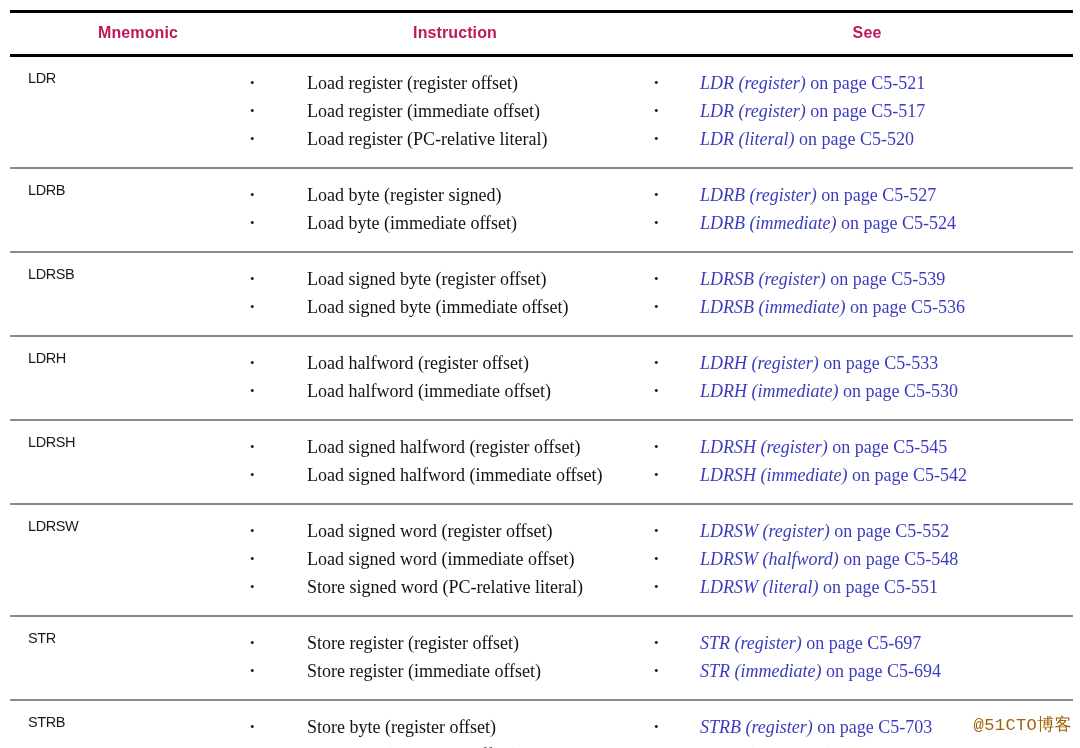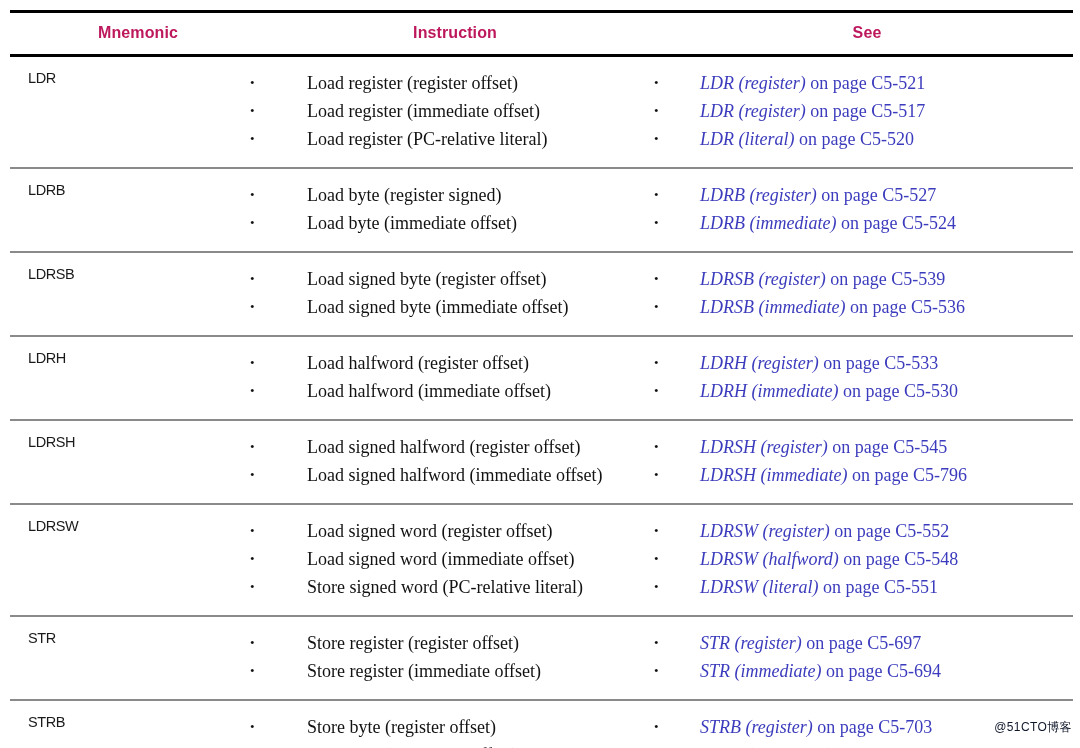--- a/index.html
+++ b/index.html
@@ -129,23 +129,23 @@
   td.cell-see .ref-tail {
     font-style: normal;
     color: #3b3bbd;
   }
 
   
   .watermark {
     position: absolute;
     right: 8px;
     bottom: 12px;
-    font-family: Liberation Sans, sans-serif;
-    font-size: 12px;
-    color: #0f172a;
+    font-family: Liberation Mono, monospace;
+    font-size: 17px;
+    color: #a16207;
     letter-spacing: 0.4px;
     user-select: none;
   }
 </style>
 </head>
 <body>
 
 <div class="page">
 
   <table class="iset">
@@ -228,21 +228,21 @@
           <td class="cell-mnemonic">LDRSH</td>
           <td class="cell-instruction">
             <ul class="bl">
               <li>Load signed halfword (register offset)</li>
               <li>Load signed halfword (immediate offset)</li>
             </ul>
           </td>
           <td class="cell-see">
             <ul class="bl">
               <li><span class="ref-title">LDRSH (register)</span><span class="ref-tail"> on page C5-545</span></li>
-              <li><span class="ref-title">LDRSH (immediate)</span><span class="ref-tail"> on page C5-796</span></li>
+              <li><span class="ref-title">LDRSH (immediate)</span><span class="ref-tail"> on page C5-542</span></li>
             </ul>
           </td>
         </tr>
         <tr class="data-row">
           <td class="cell-mnemonic">LDRSW</td>
           <td class="cell-instruction">
             <ul class="bl">
               <li>Load signed word (register offset)</li>
               <li>Load signed word (immediate offset)</li>
               <li>Store signed word (PC-relative literal)</li>

